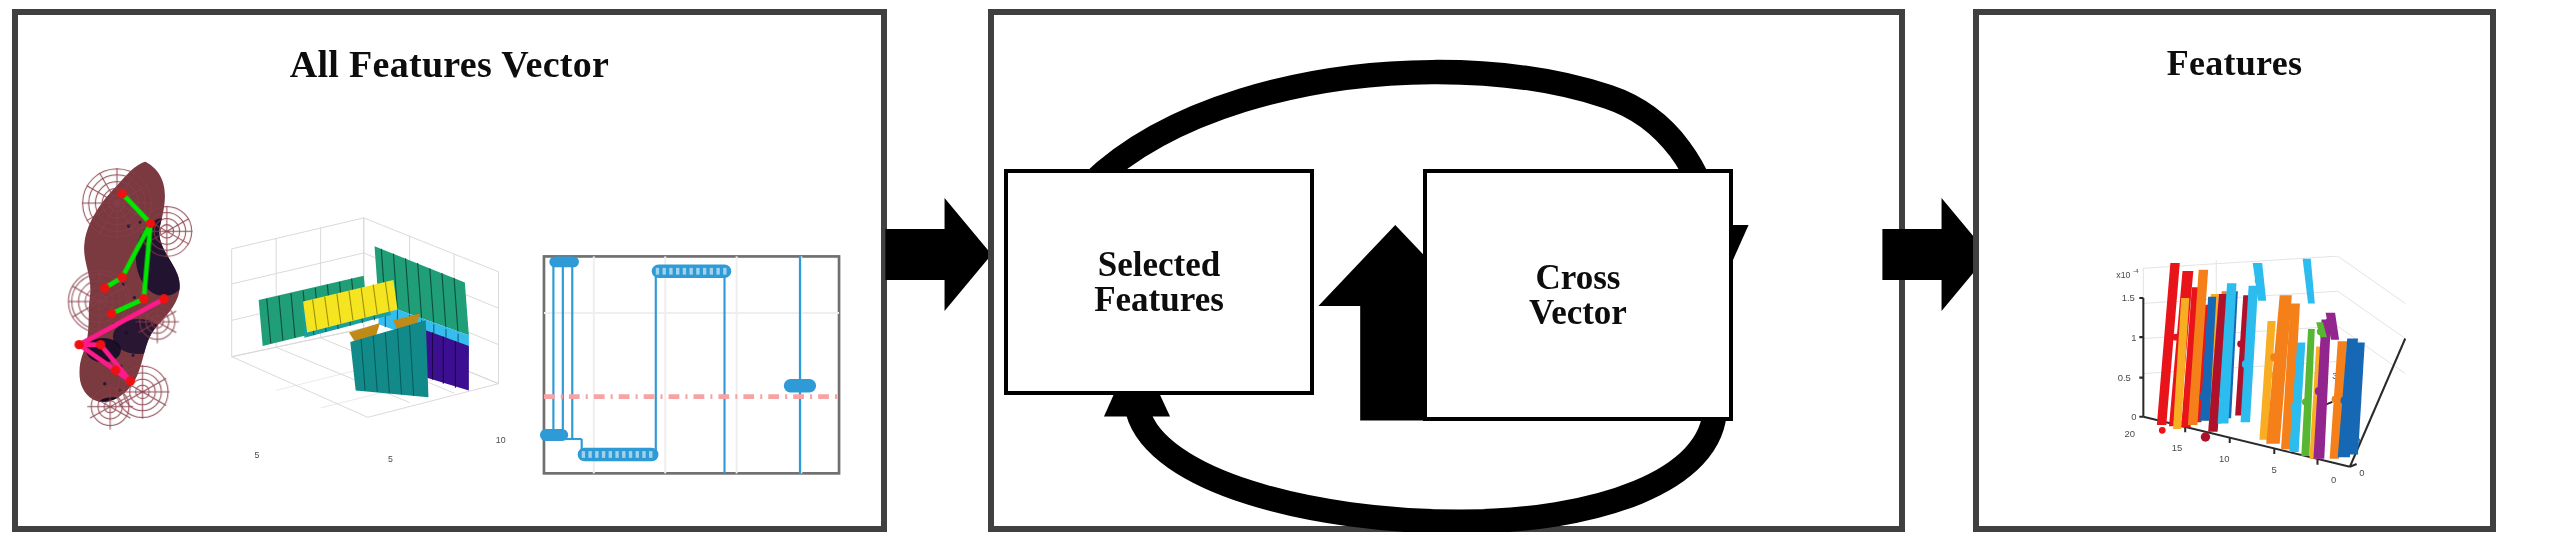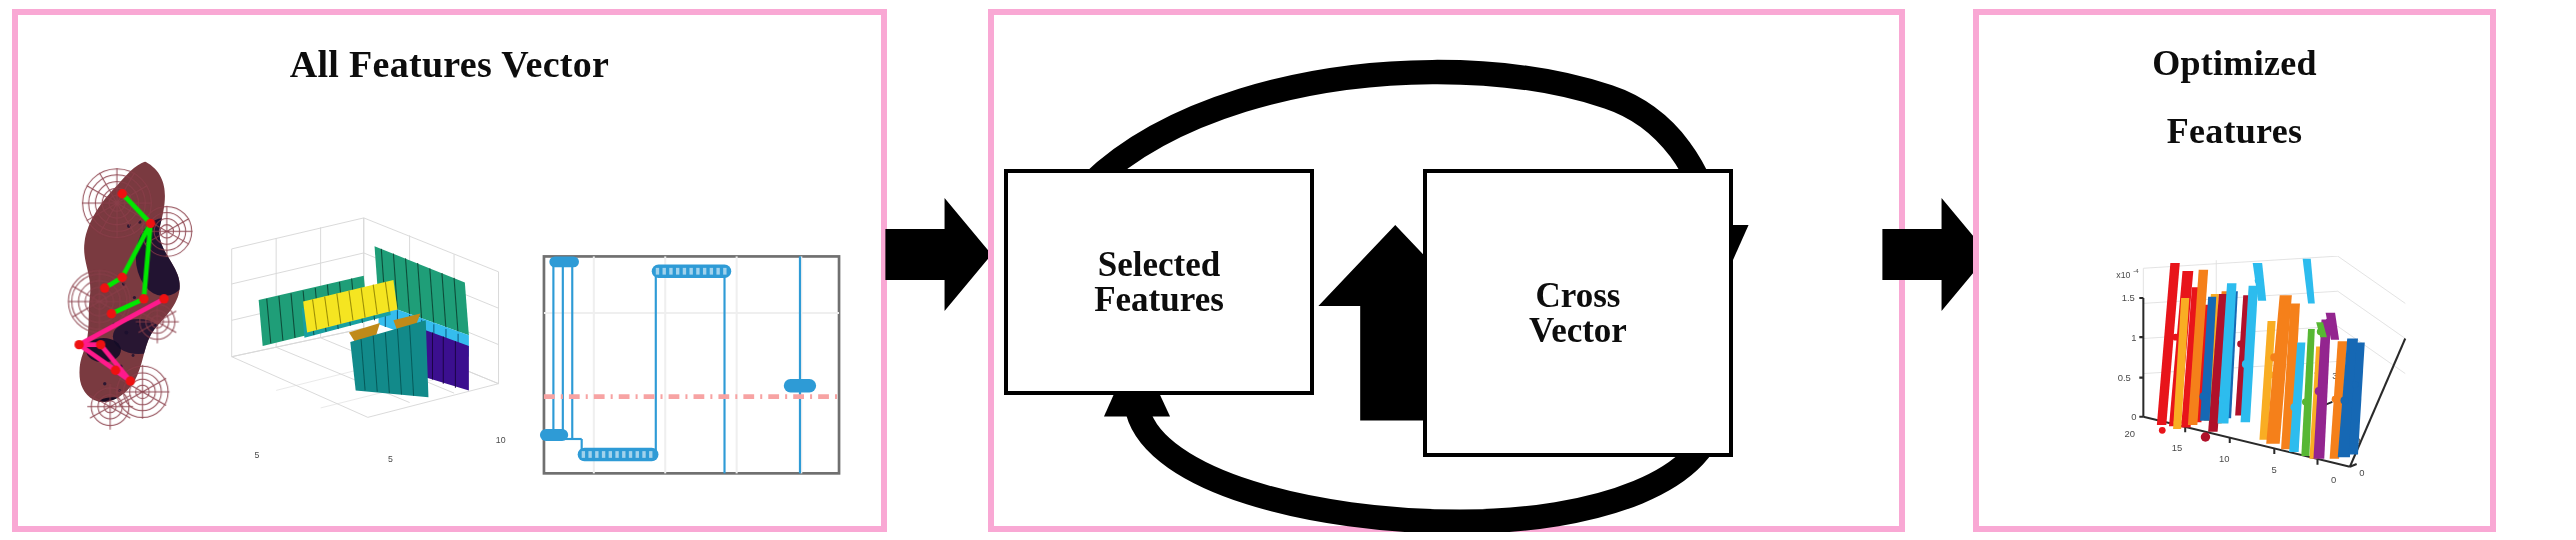--- a/index.html
+++ b/index.html
@@ -7,21 +7,21 @@
   body{
     width:2576px;height:541px;
     font-family:"Liberation Serif", serif;
     overflow:hidden;
     position:relative;
   }
 
   
   .panel{
     position:absolute;
-    border:6px solid #f9a8d4;
+    border:6px solid #404040;
     background:#fff;
     box-sizing:border-box;
   }
   #panel-left  {left:12px;   top:9.4px; width:875px; height:523px;}
   #panel-mid   {left:988px; top:9.4px; width:917px; height:523px;}
   #panel-right {left:1973px; top:9.4px; width:523px;  height:523px;}
 
   
   .panel-title{
     position:absolute;left:0;right:0;
@@ -45,21 +45,21 @@
   .inner-box{
     position:absolute;
     border:4.7px solid #000;
     background:#fff;
     box-sizing:border-box;
     display:flex;flex-direction:column;
     align-items:center;justify-content:center;
     font-family:Liberation Serif, serif;
   }
   #box-selected{left:1004px; top:169px; width:310px; height:226px;}
-  #box-entropy {left:1423px; top:169px; width:310px; height:288px;}
+  #box-entropy {left:1423px; top:169px; width:310px; height:252px;}
   .inner-box .line{
     font-size:35px;font-weight:bold;color:#0d0d0d;
     line-height:1;white-space:nowrap;
   }
 
   
   #loop-svg{position:absolute;left:988px;top:9.4px;width:917px;height:523px;pointer-events:none;}
 
   
   .fig{position:absolute;}
@@ -395,21 +395,20 @@
 </div>
 
 <div class="block-arrow" id="arrow-2">
 <svg viewBox="0 0 158 180" width="107" height="121">
   <path d="M0 52 L88 52 L88 6 L158 90 L88 174 L88 128 L0 128 Z" fill="#000"></path>
 </svg>
 </div>
 
 <div class="panel" id="panel-right">
   <div class="panel-title" id="title-right">
-    <span class="ln">Optimized</span>
     <span class="ln">Features</span>
   </div>
 </div>
 
 <div class="fig" id="fig-scat">
 <svg viewBox="0 0 520 370" width="351" height="250">
 
   <g stroke="#dcdcdc" stroke-width="1.2" fill="none">
     <path d="M42 18 L42 238 M150 6 L150 226"></path>
     <path d="M42 18 L330 0 M42 70 L330 52 M42 122 L330 104 M42 174 L330 156"></path>

